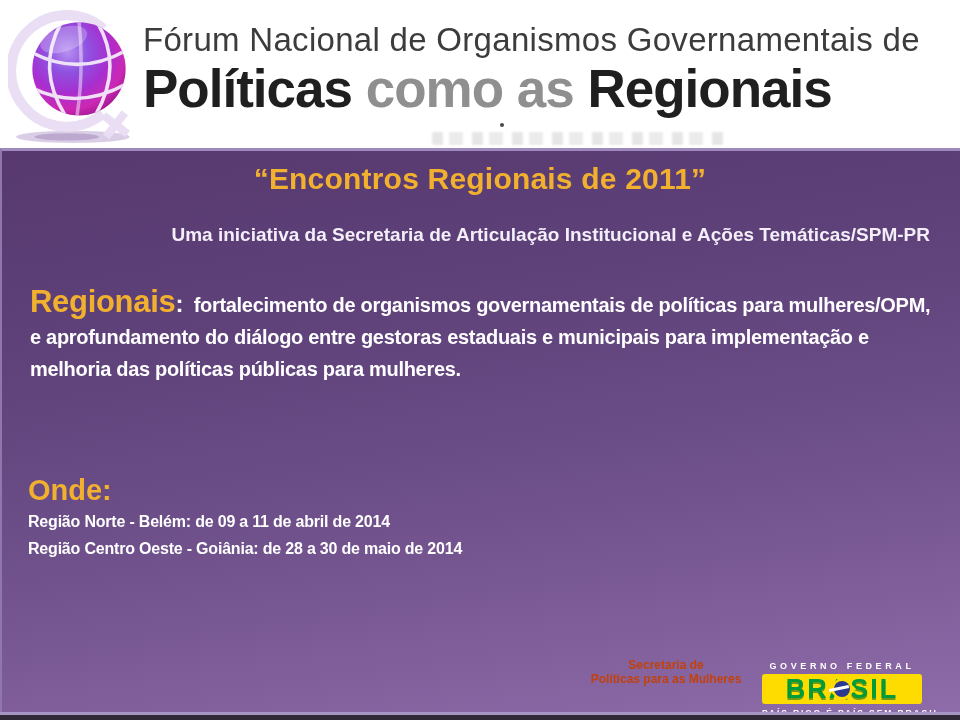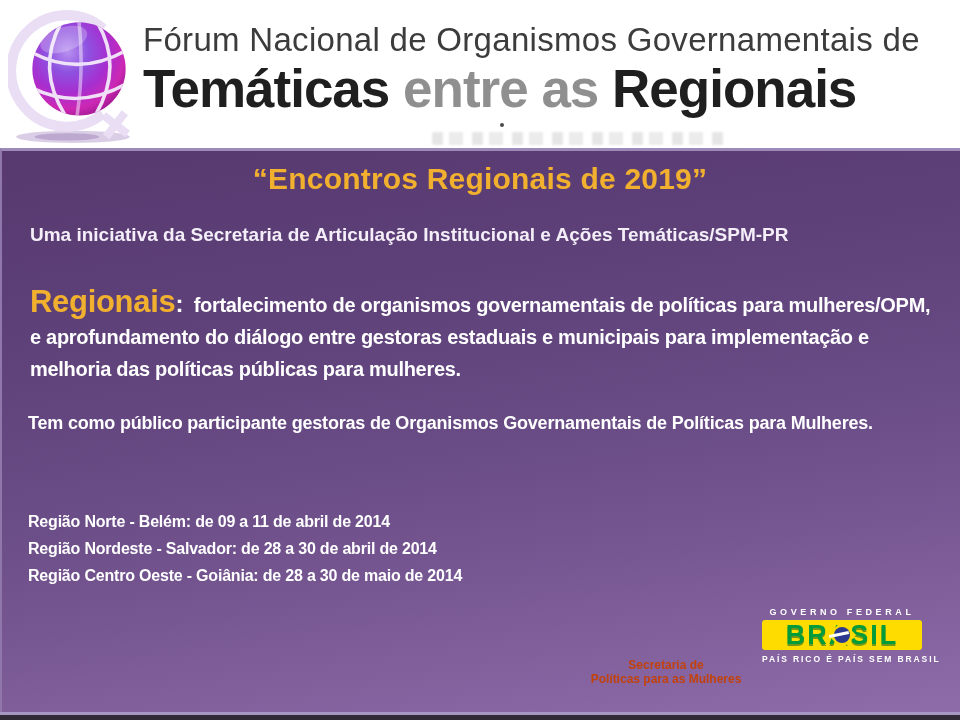--- a/index.html
+++ b/index.html
@@ -22,36 +22,36 @@
   
   .panel{position:absolute;left:0;top:148px;width:958px;height:561px;
     border-top:3px solid #9e89bb;border-left:2px solid #8f77ab;
     background:linear-gradient(172deg,#57396f 0%,#5e4179 28%,#6b4d87 55%,#7d5c98 78%,#8d6ca9 100%);}
   .edge-light{position:absolute;left:0;bottom:5px;width:960px;height:3px;background:#a696c4;}
   .edge-dark{position:absolute;left:0;bottom:0;width:960px;height:5px;background:#2f2a35;}
   
   .gold{color:#f2b02f;}
   .title{position:absolute;left:0;top:162px;width:960px;margin:0;text-align:center;
     font-size:30px;font-weight:bold;letter-spacing:.2px;}
-  .subtitle{position:absolute;left:30px;top:224px;width:900px;margin:0;text-align:left;
+  .subtitle{position:absolute;left:30px;top:224px;width:900px;margin:0;text-align:right;
     font-size:19px;font-weight:bold;color:#f3eef8;}
   .objetivo{position:absolute;left:30px;top:286px;width:905px;margin:0;
     font-size:20px;line-height:32px;font-weight:bold;color:#ffffff;letter-spacing:-.3px;}
   .objetivo .obj-label{font-size:31px;}
   .objetivo .colon{font-size:24px;color:#ffffff;}
   .publico{position:absolute;left:28px;top:413px;width:915px;margin:0;
     font-size:18px;font-weight:bold;color:#ffffff;letter-spacing:-.2px;white-space:nowrap;}
   .onde-label{position:absolute;left:28px;top:474px;margin:0;font-size:29px;font-weight:bold;}
   .regions{position:absolute;left:28px;top:508px;margin:0;}
   .region{font-size:16px;line-height:27px;font-weight:bold;color:#ffffff;letter-spacing:-.2px;}
   
   .spm{position:absolute;left:570px;top:658px;width:192px;text-align:center;color:#c2410c;font-weight:bold;}
   .spm .l1{font-size:12px;line-height:14px;}
   .spm .l2{font-size:12px;line-height:14px;}
-  .brasil{position:absolute;left:762px;top:607px;width:160px;}
+  .brasil{position:absolute;left:762px;top:661px;width:160px;}
   .gov{font-size:9px;font-weight:bold;color:#ffffff;letter-spacing:3.6px;text-align:center;
     white-space:nowrap;margin-bottom:3px;}
   .ybox{position:relative;height:30px;background:#ffdc00;border-radius:3px;
     display:flex;align-items:center;justify-content:center;}
   .brasil-word{font-size:27px;font-weight:bold;color:#009b3a;letter-spacing:2px;line-height:1;
     text-shadow:0 2px 0 rgba(0,96,38,.55);}
   .flag{position:absolute;left:50%;top:50%;width:22px;height:22px;margin:-11px 0 0 -11px;}
   .flag .diamond{position:absolute;inset:1px;background:#ffdc00;transform:rotate(45deg);}
   .flag .circle{position:absolute;inset:3px;border-radius:50%;background:#2b3990;overflow:hidden;}
   .flag .band{position:absolute;left:-2px;top:9px;width:20px;height:3px;background:#ffffff;transform:rotate(-12deg);}
@@ -91,40 +91,39 @@
           <path d="M 22 84 Q 70 108 118 80"></path>
           <path d="M 52 21 Q 28 66 56 111"></path>
           <path d="M 88 20 Q 114 64 86 112"></path>
           <path d="M 70 19 Q 75 66 68 113" opacity="0.55"></path>
         </g>
         <ellipse cx="55" cy="37" rx="24" ry="12" fill="#ffffff" opacity="0.25" transform="rotate(-18 55 37)"></ellipse>
       </svg>
     </div>
     <div class="head-text">
       <div class="h-line1">Fórum Nacional de Organismos Governamentais de</div>
-      <div class="h-line2"><span>Temáticas</span><span class="gray"> entre as </span><span>Regionais</span></div>
+      <div class="h-line2"><span>Políticas</span><span class="gray"> como as </span><span>Regionais</span></div>
     </div>
     <div class="ghost"></div>
     <div class="ghost-dot"></div>
   </div>
 
   <div class="panel"></div>
 
-  <h1 class="title gold">“Encontros Regionais de 2019”</h1>
+  <h1 class="title gold">“Encontros Regionais de 2011”</h1>
 
   <p class="subtitle">Uma iniciativa da Secretaria de Articulação Institucional e Ações Temáticas/SPM-PR</p>
 
   <p class="objetivo"><span class="obj-label gold">Regionais</span><span class="colon">:</span>&nbsp; <span>fortalecimento de organismos governamentais de políticas para mulheres/OPM, e aprofundamento do diálogo entre gestoras estaduais e municipais para implementação e melhoria das políticas públicas para mulheres.</span></p>
 
-  <p class="publico">Tem como público participante gestoras de Organismos Governamentais de Políticas para Mulheres.</p>
 
+  <h2 class="onde-label gold">Onde:</h2>
 
   <div class="regions">
     <div class="region">Região Norte - Belém: de 09 a 11 de abril de 2014</div>
-    <div class="region">Região Nordeste - Salvador: de 28 a 30 de abril de 2014</div>
     <div class="region">Região Centro Oeste - Goiânia: de 28 a 30 de maio de 2014</div>
   </div>
 
   <div class="spm">
     <div class="l1">Secretaria de</div>
     <div class="l2">Políticas para as Mulheres</div>
   </div>
 
   <div class="brasil">
     <div class="gov">GOVERNO FEDERAL</div>

